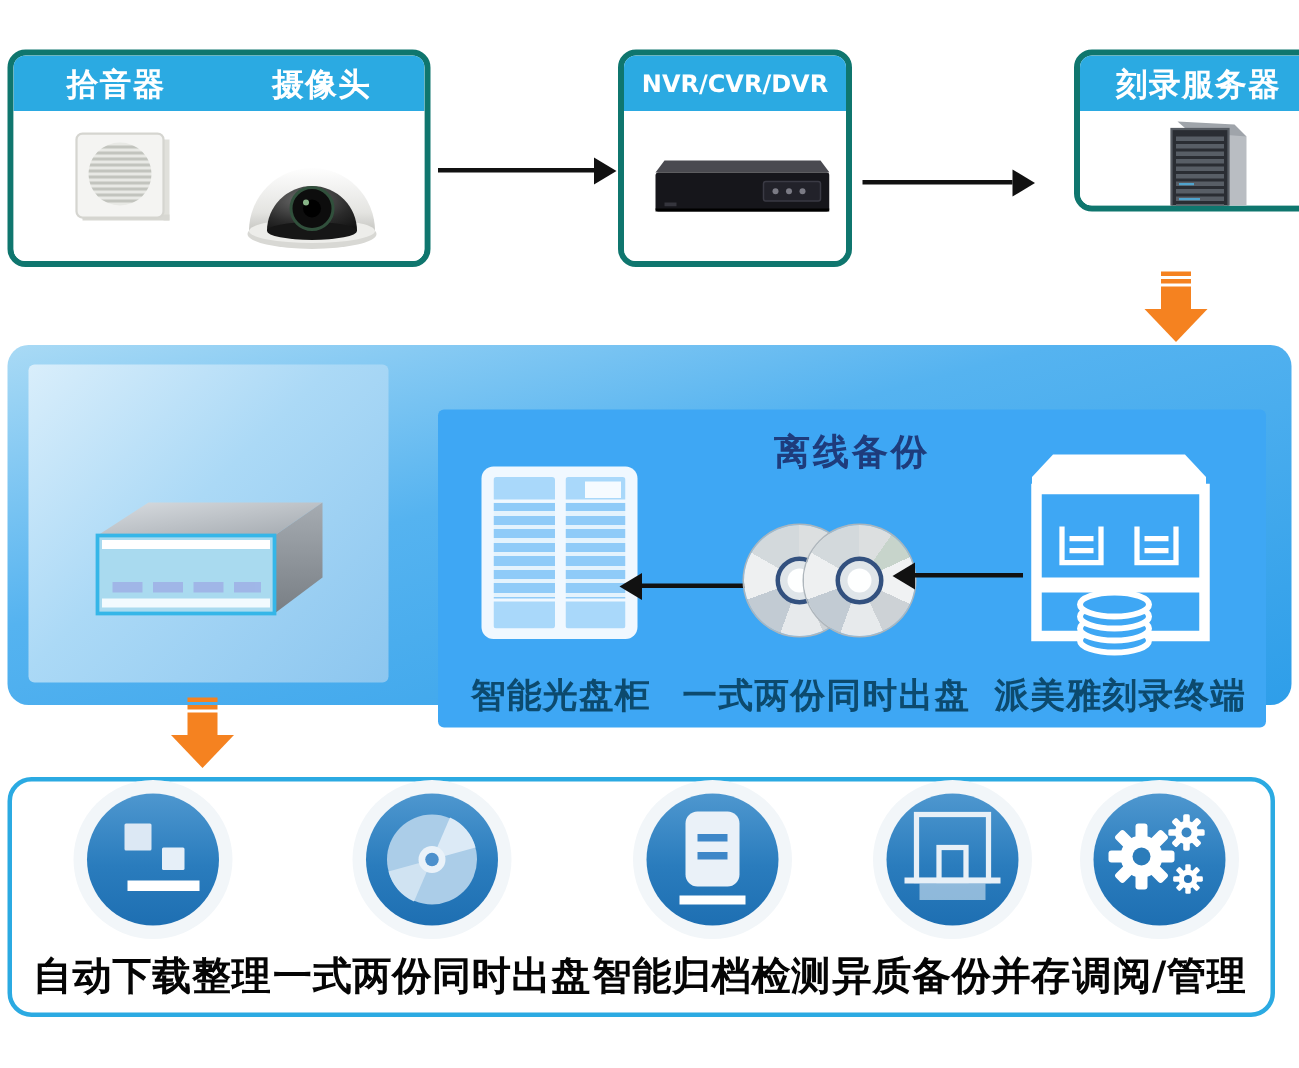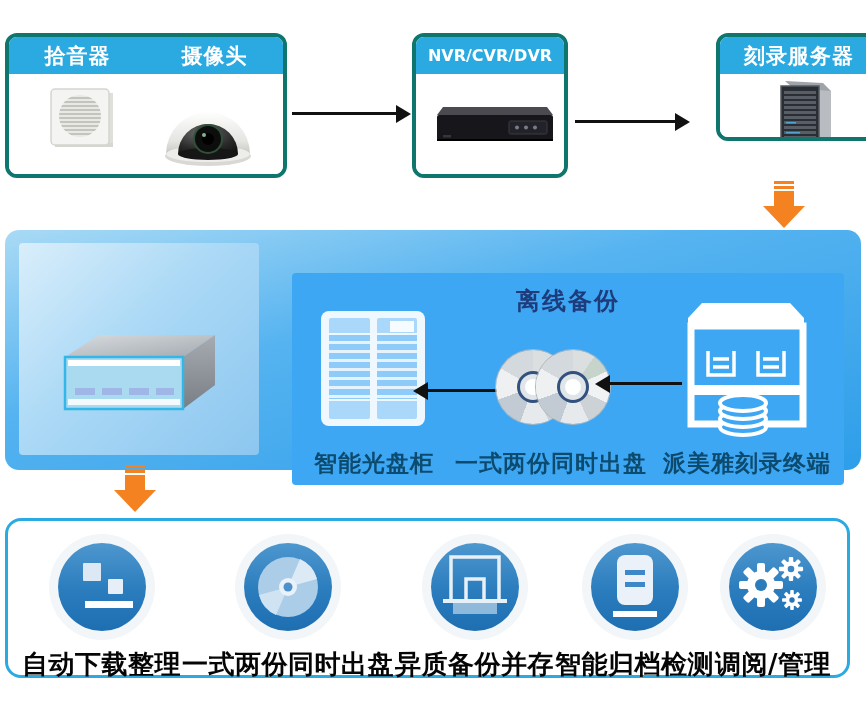--- a/index.html
+++ b/index.html
@@ -44,21 +44,21 @@
 
   
   .cd { position:absolute; width:74px; height:74px; border-radius:50%;
         background:conic-gradient(#DCDFE0 0 35deg,#C7D4CB 35deg 65deg,#F0F2F3 65deg 115deg,#CDD2D6 115deg 155deg,#E7EAEC 155deg 200deg,#C2CBD3 200deg 250deg,#EEF0F1 250deg 300deg,#D3D9DC 300deg 360deg);
         box-shadow:0 0 0 1px #AEB6BC; }
   .cd-ring { position:absolute; inset:21px; border-radius:50%; background:#DFE5E9; border:3px solid #33517F; }
   .cd-hole { position:absolute; inset:29px; border-radius:50%; background:#FEFFFF; }
 
   
   .bottom-box { position:absolute; left:5px; top:518px; width:845px; height:160px; background:#fff; border:3px solid #2BAAE2; border-radius:16px;
-                display:flex; justify-content:space-between; align-items:flex-start; padding:22px 16px 0 14px; }
+                display:flex; justify-content:space-between; align-items:flex-start; padding:8px 16px 0 14px; }
   .feature { display:flex; flex-direction:column; align-items:center; }
   .feature-circle { width:88px; height:88px; border-radius:50%; background:linear-gradient(180deg,#4E97CF 0%,#2A7CBD 55%,#1E6FB2 100%); box-shadow:0 0 0 9px #F2F6F9; }
   .feature-circle svg { display:block; }
   .feature-label { margin-top:16px; font-size:26px; font-weight:bold; color:#050505; white-space:nowrap; letter-spacing:.5px; }
 
   .devimg { position:absolute; }
 </style>
 </head>
 <body>
 
@@ -297,39 +297,39 @@
           <circle cx="44" cy="44" r="9" fill="#EAF2F9"></circle>
           <circle cx="44" cy="44" r="4.5" fill="#4C90CC"></circle>
         </svg>
       </div>
       <div class="feature-label">一式两份同时出盘</div>
     </div>
 
     <div class="feature">
       <div class="feature-circle">
         <svg width="88" height="88" viewBox="0 0 88 88">
+          <rect x="26" y="12" width="36" height="50" rx="8" fill="#EAF1F8"></rect>
+          <rect x="34" y="27" width="20" height="5" fill="#3E87C8"></rect>
+          <rect x="34" y="39" width="20" height="5" fill="#3E87C8"></rect>
+          <rect x="22" y="68" width="44" height="6" fill="#FFFFFF"></rect>
+        </svg>
+      </div>
+      <div class="feature-label">智能归档检测</div>
+    </div>
+
+    <div class="feature">
+      <div class="feature-circle">
+        <svg width="88" height="88" viewBox="0 0 88 88">
           <rect x="22" y="60" width="44" height="11" fill="#E8F0F7" opacity=".55"></rect>
           <rect x="20" y="14" width="48" height="44" fill="none" stroke="#E8F0F7" stroke-width="3.5"></rect>
           <rect x="35" y="36" width="18" height="22" fill="none" stroke="#E8F0F7" stroke-width="3.5"></rect>
           <rect x="12" y="56" width="64" height="4" fill="#E8F0F7"></rect>
         </svg>
       </div>
       <div class="feature-label">异质备份并存</div>
-    </div>
-
-    <div class="feature">
-      <div class="feature-circle">
-        <svg width="88" height="88" viewBox="0 0 88 88">
-          <rect x="26" y="12" width="36" height="50" rx="8" fill="#EAF1F8"></rect>
-          <rect x="34" y="27" width="20" height="5" fill="#3E87C8"></rect>
-          <rect x="34" y="39" width="20" height="5" fill="#3E87C8"></rect>
-          <rect x="22" y="68" width="44" height="6" fill="#FFFFFF"></rect>
-        </svg>
-      </div>
-      <div class="feature-label">智能归档检测</div>
     </div>
 
     <div class="feature">
       <div class="feature-circle">
         <svg width="88" height="88" viewBox="0 0 88 88">
           <g transform="translate(32,42)">
             <g fill="#FFFFFF">
               <rect x="-4" y="-22" width="8" height="44" rx="2"></rect>
               <rect x="-4" y="-22" width="8" height="44" rx="2" transform="rotate(45)"></rect>
               <rect x="-4" y="-22" width="8" height="44" rx="2" transform="rotate(90)"></rect>

